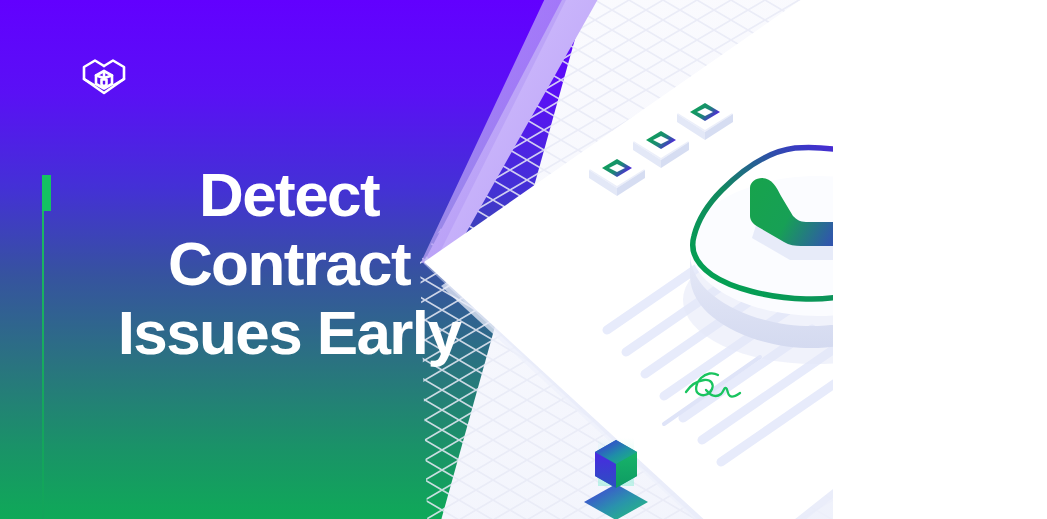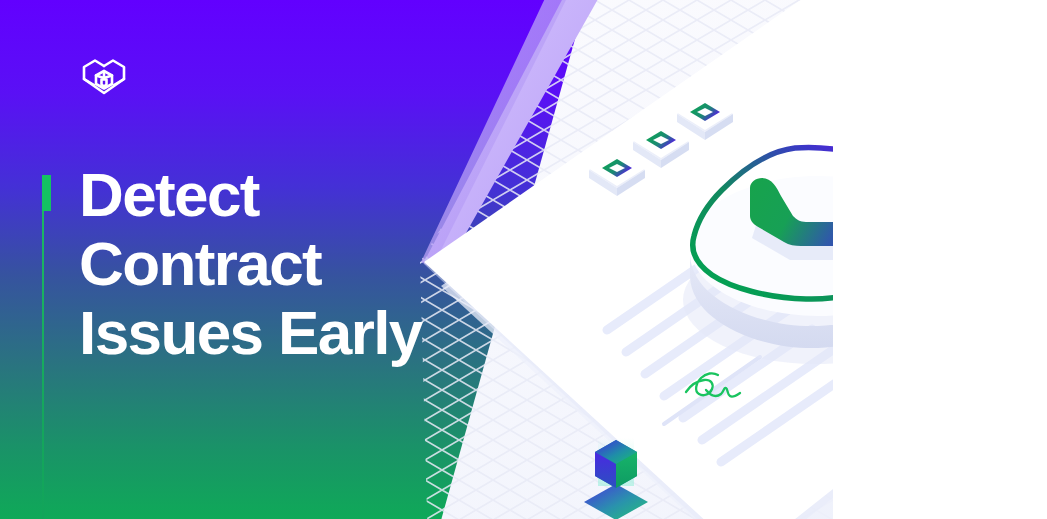--- a/index.html
+++ b/index.html
@@ -6,20 +6,21 @@
   html,body{margin:0;padding:0;background:#ffffff;}
   *{box-sizing:border-box;}
 
   .banner{
     position:relative;
     width:833px;
     height:519px;
     overflow:hidden;
     font-family:"Liberation Sans","DejaVu Sans",sans-serif;
     background:linear-gradient(180deg,#6200ff 0%,#5a10f5 18%,#4430d6 36%,#36539f 53%,#2a7380 70%,#1a9268 86%,#0fa958 100%);
+    text-align:center;
   }
 
   
   .logo{
     position:absolute; left:78px; top:52px;
     width:52px; height:48px;
   }
   .logo svg{display:block;width:100%;height:100%;}
 
   .accent-rail{

